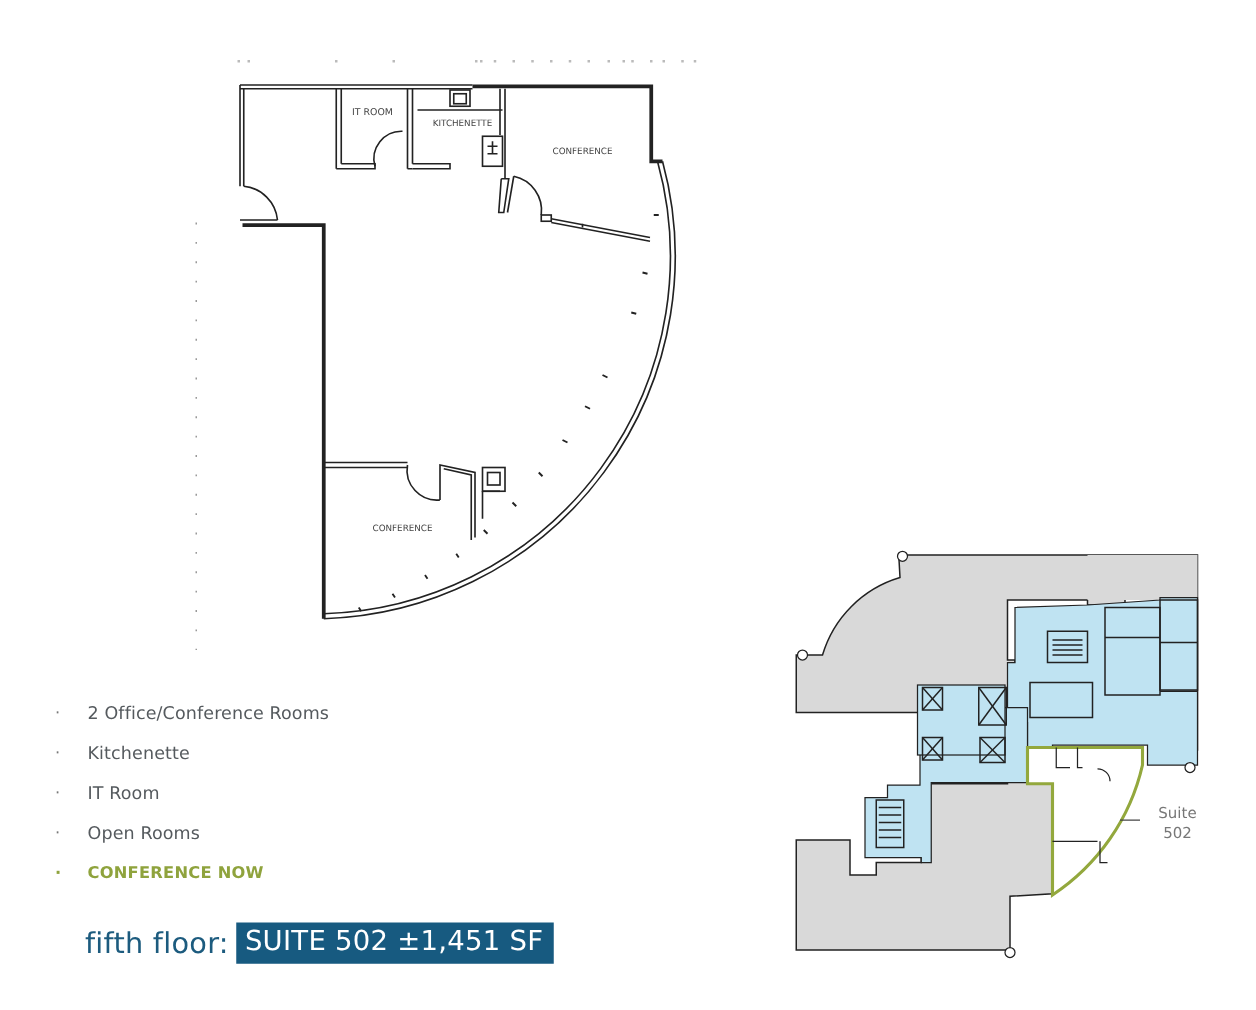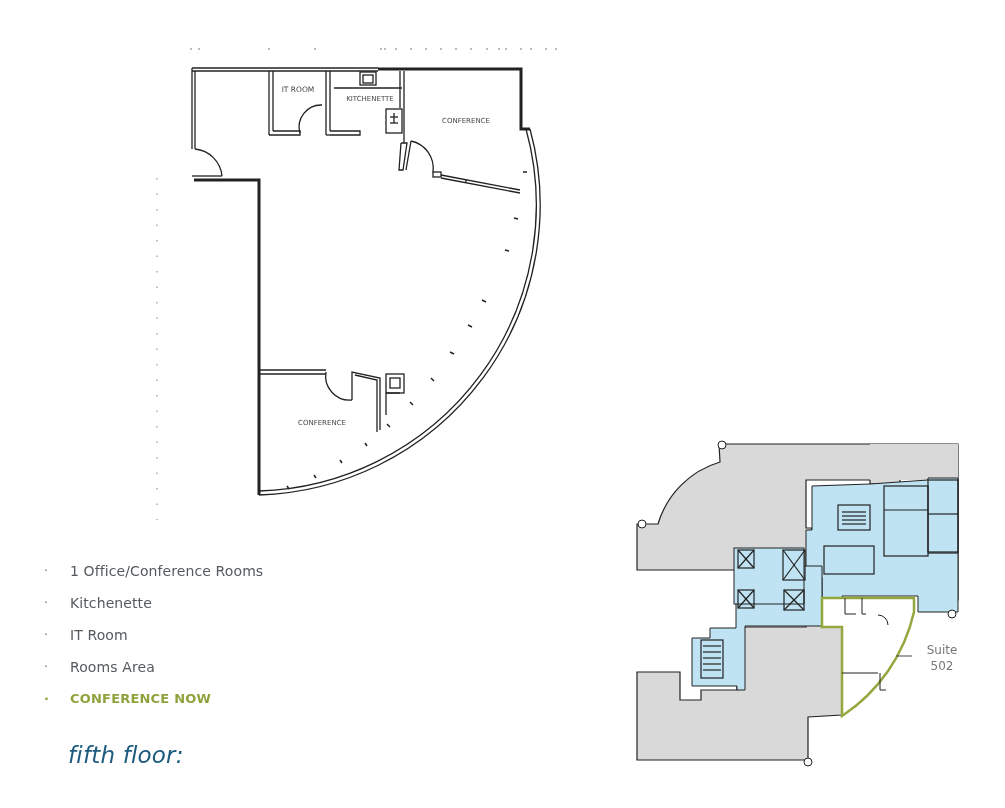--- a/index.html
+++ b/index.html
@@ -7,21 +7,21 @@
            font-family: "DejaVu Sans", sans-serif; }
     .plan-main { position: absolute; left: 140px; top: 40px; width: 420px; height: 490px; }
     .plan-key { position: absolute; left: 630px; top: 438px; width: 340px; height: 332px; text-align: center; }
     svg text { font-family: "DejaVu Sans", sans-serif; }
     .features { position: absolute; left: 40px; top: 560px; margin: 0; padding: 0; list-style: none; }
     .features li { height: 32px; line-height: 22px; font-size: 14px; color: #555a5e; position: relative;
                    padding-left: 30px; letter-spacing: 0.1px; }
     .features li .bullet { position: absolute; left: 4px; top: 0; font-size: 13px; color: #777; }
     .features li.avail { color: #8fa33d; font-weight: bold; font-size: 13px; letter-spacing: 0.2px; }
     .features li.avail .bullet { color: #8fa33d; }
-    .title-row { position: absolute; left: 68px; top: 738px; height: 33px; display: flex; align-items: center; font-style: italic; }
+    .title-row { position: absolute; left: 68px; top: 738px; height: 33px; display: flex; align-items: center; }
     .title-lead { font-size: 23px; color: #1c5b7e; margin-right: 6px; letter-spacing: 0.2px; }
     .title-box { background: #175a80; color: #ffffff; font-size: 22px; padding: 2px 8px 3px 7px;
                  height: 28px; line-height: 28px; letter-spacing: 0.2px; }
   </style>
 </head>
 <body>
 
 <div class="plan-main">
   <svg width="420" height="490" viewBox="140 40 420 490" xmlns="http://www.w3.org/2000/svg">
 
@@ -193,35 +193,36 @@
 
     <line x1="896" y1="656" x2="912" y2="656" stroke="#444" stroke-width="1"></line>
     <text x="942" y="654" font-size="12" fill="#777" text-anchor="middle">Suite</text>
     <text x="942" y="670" font-size="12" fill="#777" text-anchor="middle">502</text>
   </svg>
 </div>
 
 <ul class="features">
   <li>
     <span class="bullet">·</span>
-    <span>1 Office/Conference Rooms</span>
+    <span>2 Office/Conference Rooms</span>
   </li>
   <li>
     <span class="bullet">·</span>
     <span>Kitchenette</span>
   </li>
   <li>
     <span class="bullet">·</span>
     <span>IT Room</span>
   </li>
   <li>
     <span class="bullet">·</span>
-    <span>Rooms Area</span>
+    <span>Open Rooms</span>
   </li>
   <li class="avail">
     <span class="bullet">·</span>
     <span>CONFERENCE NOW</span>
   </li>
 </ul>
 
 <div class="title-row">
   <span class="title-lead">fifth floor:</span>
+  <span class="title-box">SUITE 502 ±1,451 SF</span>
 </div>
 
 </body></html>

